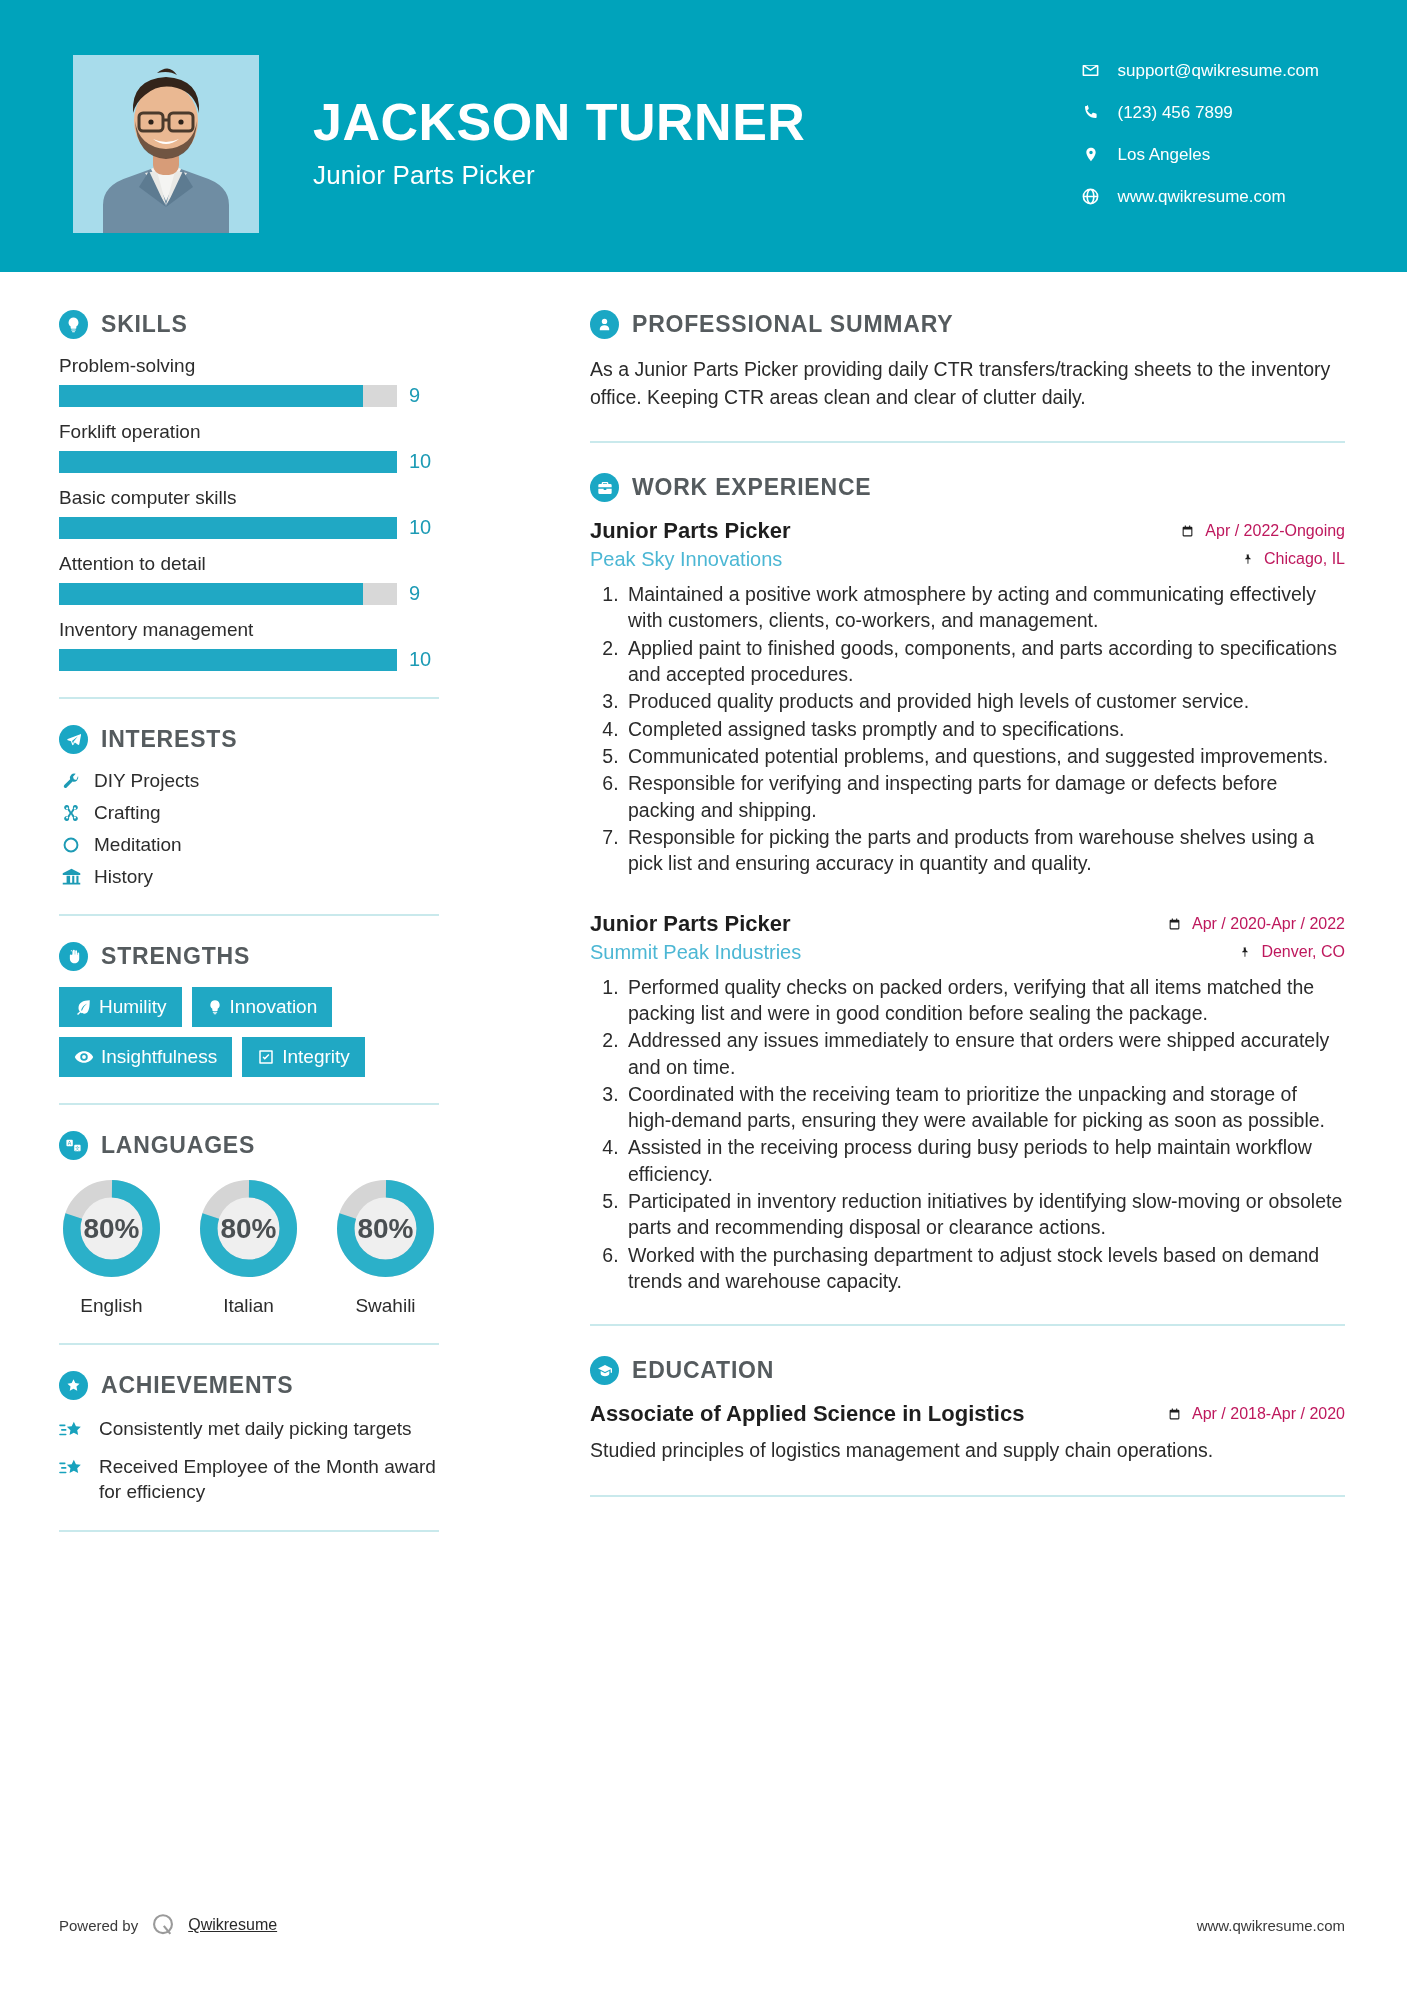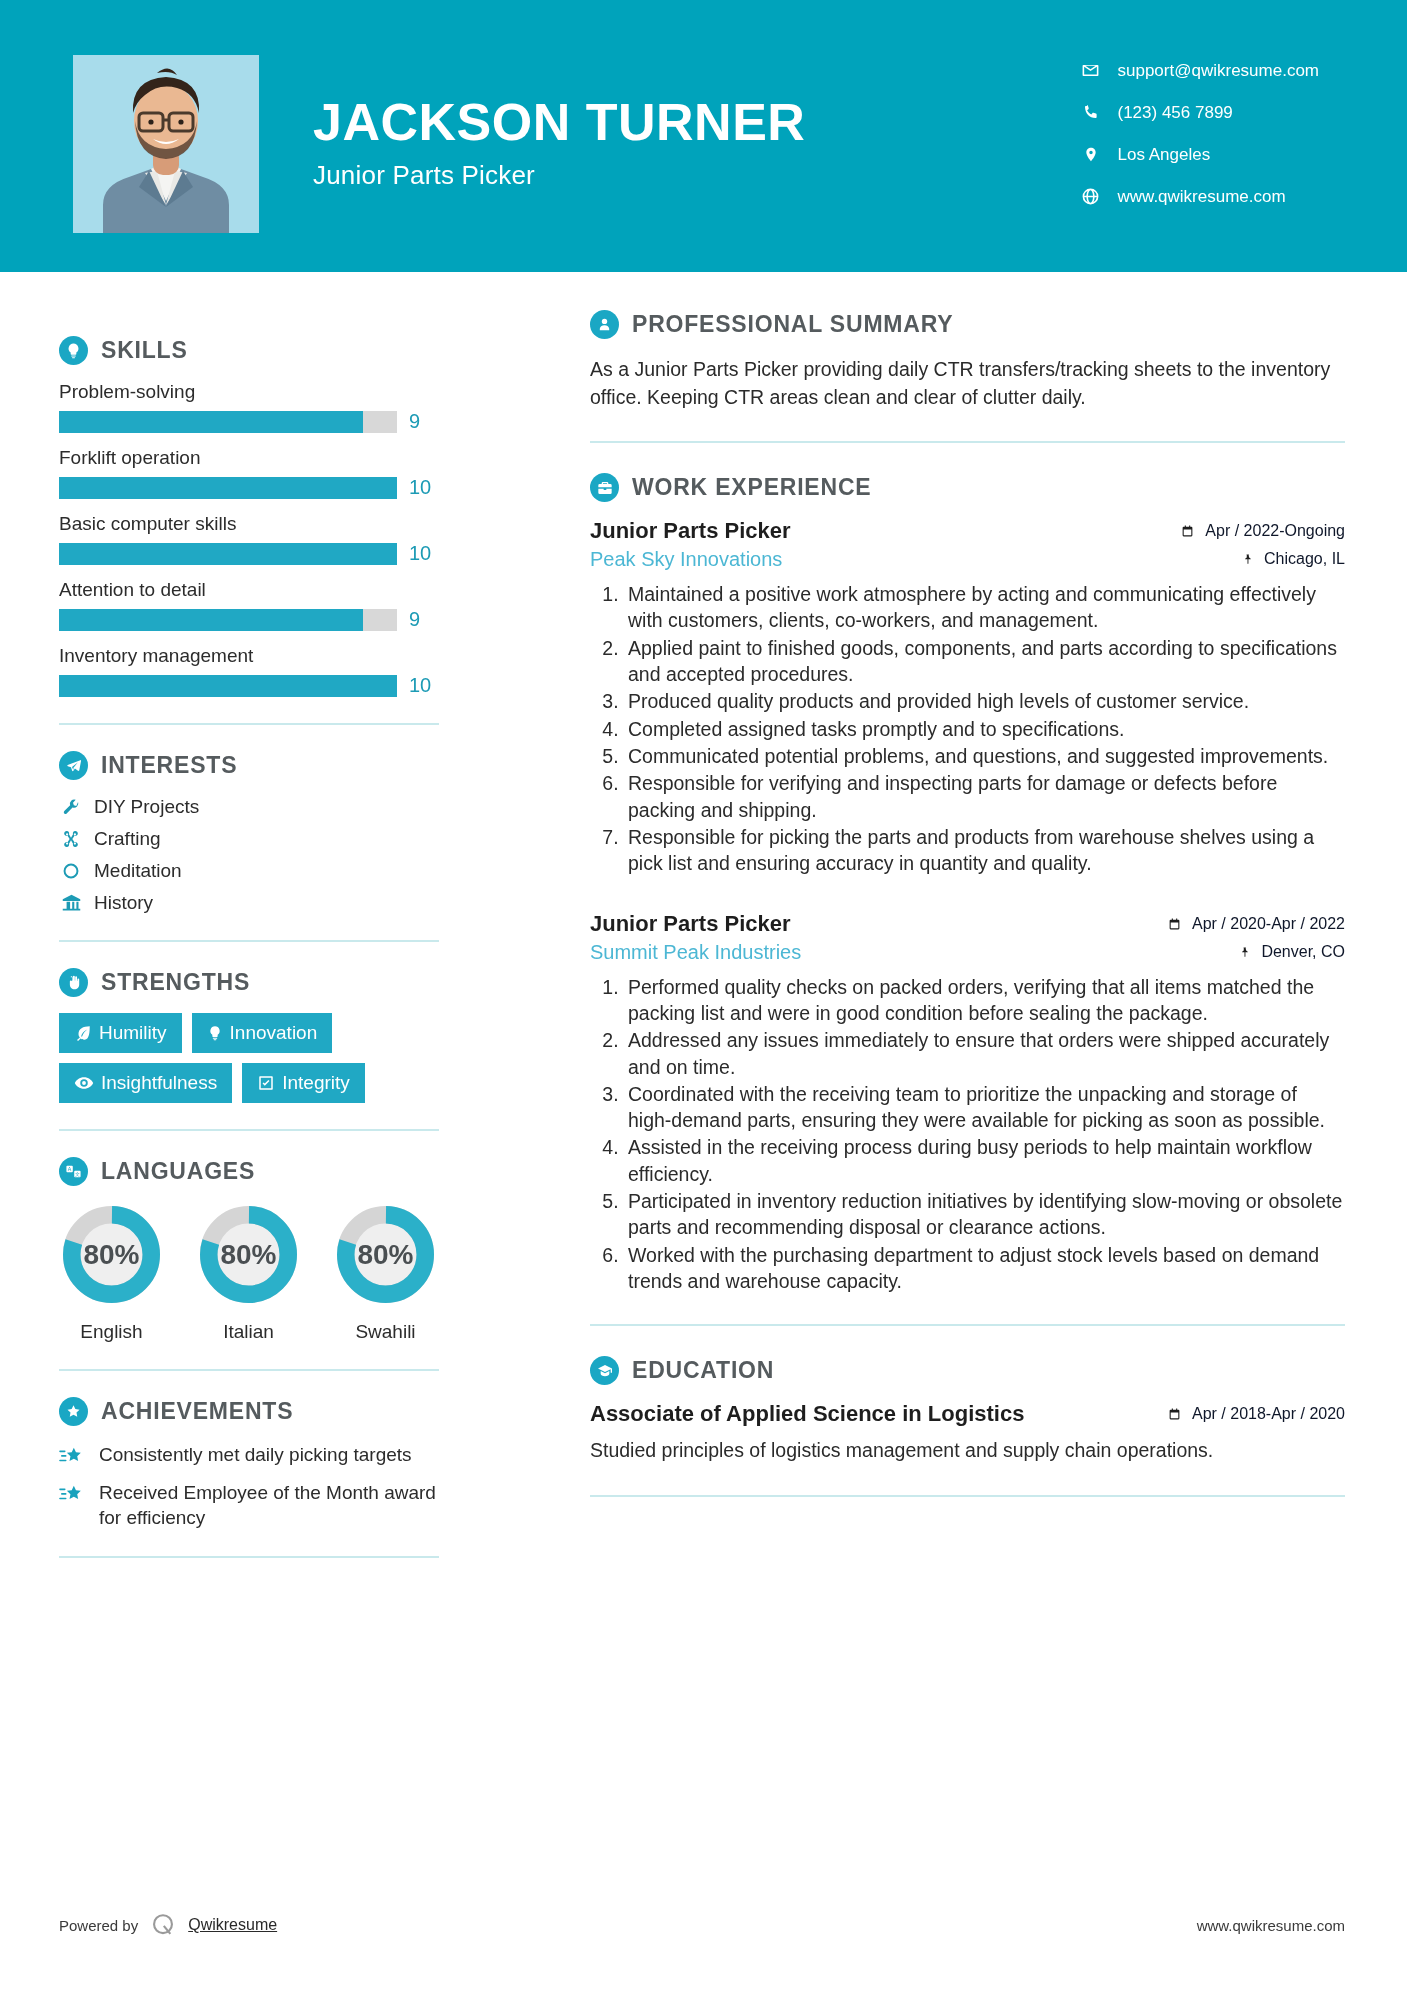--- a/index.html
+++ b/index.html
@@ -78,21 +78,20 @@
 
   
   .page-body {
     display: flex;
     padding: 0;
   }
   .sidebar {
     width: 498px;
     padding: 38px 0 0 59px;
     flex: 0 0 498px;
-    margin-top: 26px;
   }
   .sidebar-inner { width: 380px; }
   .maincol {
     flex: 1;
     padding: 38px 62px 0 92px;
   }
 
   
   .sec-head {
     display: flex;
@@ -238,21 +237,21 @@
     justify-content: space-between;
     align-items: baseline;
   }
   .entry-role {
     font-size: 22px;
     font-weight: bold;
     color: #1e1e1e;
   }
   .entry-meta {
     font-size: 16px;
-    color: #0f172a;
+    color: #be185d;
     display: flex;
     align-items: center;
     gap: 11px;
     white-space: nowrap;
   }
   .entry-meta svg { fill: #1e1e1e; display: block; }
   .entry-sub {
     display: flex;
     justify-content: space-between;
     align-items: baseline;

